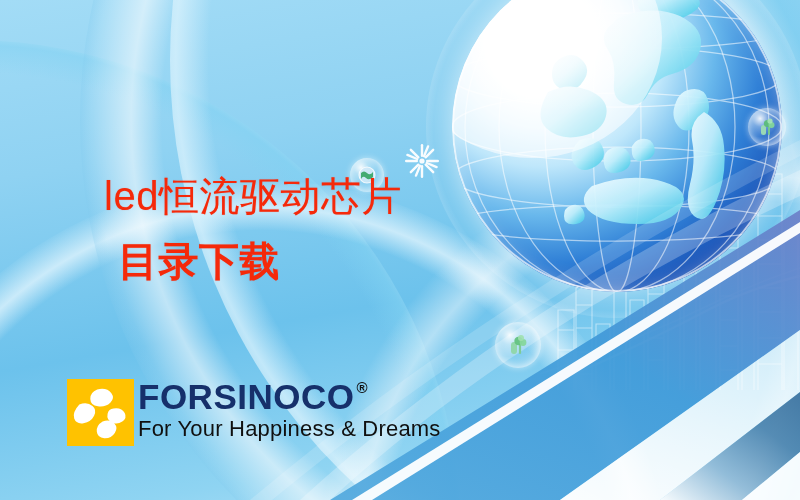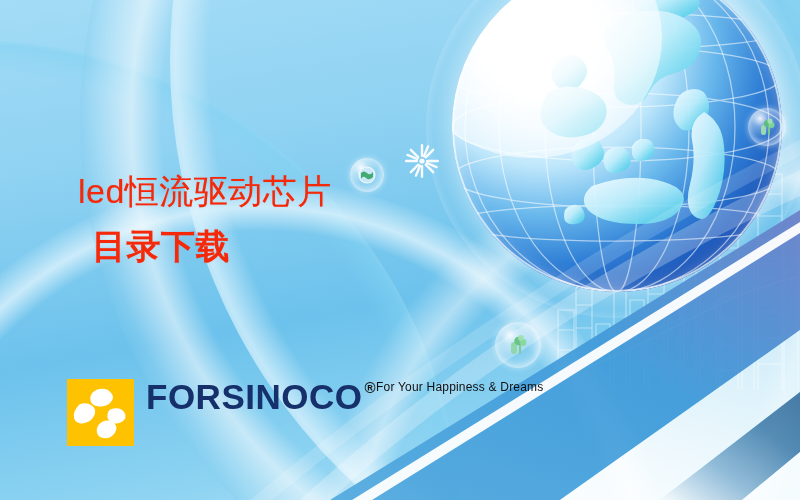--- a/index.html
+++ b/index.html
@@ -134,59 +134,59 @@
 
   
   .sparkle { left: 404px; top: 143px; width: 36px; height: 36px; }
 
   
   .ribbons { left: 0; top: 0; width: 800px; height: 500px; }
 
   
   .headline {
     position: absolute;
-    left: 78px;
+    left: 104px;
     top: 164px;
     color: #f5290a;
-    font-size: 34px;
+    font-size: 40px;
     line-height: 1.62;
     font-weight: 400;
     letter-spacing: .5px;
     text-shadow: 0 0 1px rgba(245,41,10,.35);
     white-space: nowrap;
   }
   .headline .line-2 { display: block; padding-left: 14px; font-weight: bold; }
 
   
   .logo { position: absolute; left: 67px; top: 379px; display: flex; align-items: flex-start; }
   .logo-mark {
     width: 67px; height: 67px;
     background: #ffc200;
     flex: 0 0 auto;
   }
-  .logo-text { margin-left: 12px; display: flex; flex-direction: row; }
+  .logo-text { margin-left: 4px; display: flex; flex-direction: column; }
   .logo-word {
     font-size: 35px;
     font-weight: bold;
     color: #16306b;
     letter-spacing: .5px;
     line-height: 1.03;
     display: flex;
     align-items: flex-start;
     white-space: nowrap;
   }
   .logo-reg {
     font-size: 15px;
     color: #111111;
     margin-left: 2px;
     margin-top: 1px;
     font-weight: bold;
   }
   .logo-tagline {
-    font-size: 12px;
+    font-size: 22px;
     color: #101010;
     letter-spacing: .2px;
     margin-top: 1px;
     white-space: nowrap;
   }
 </style>
 </head>
 <body>
 
 <div id="banner">

